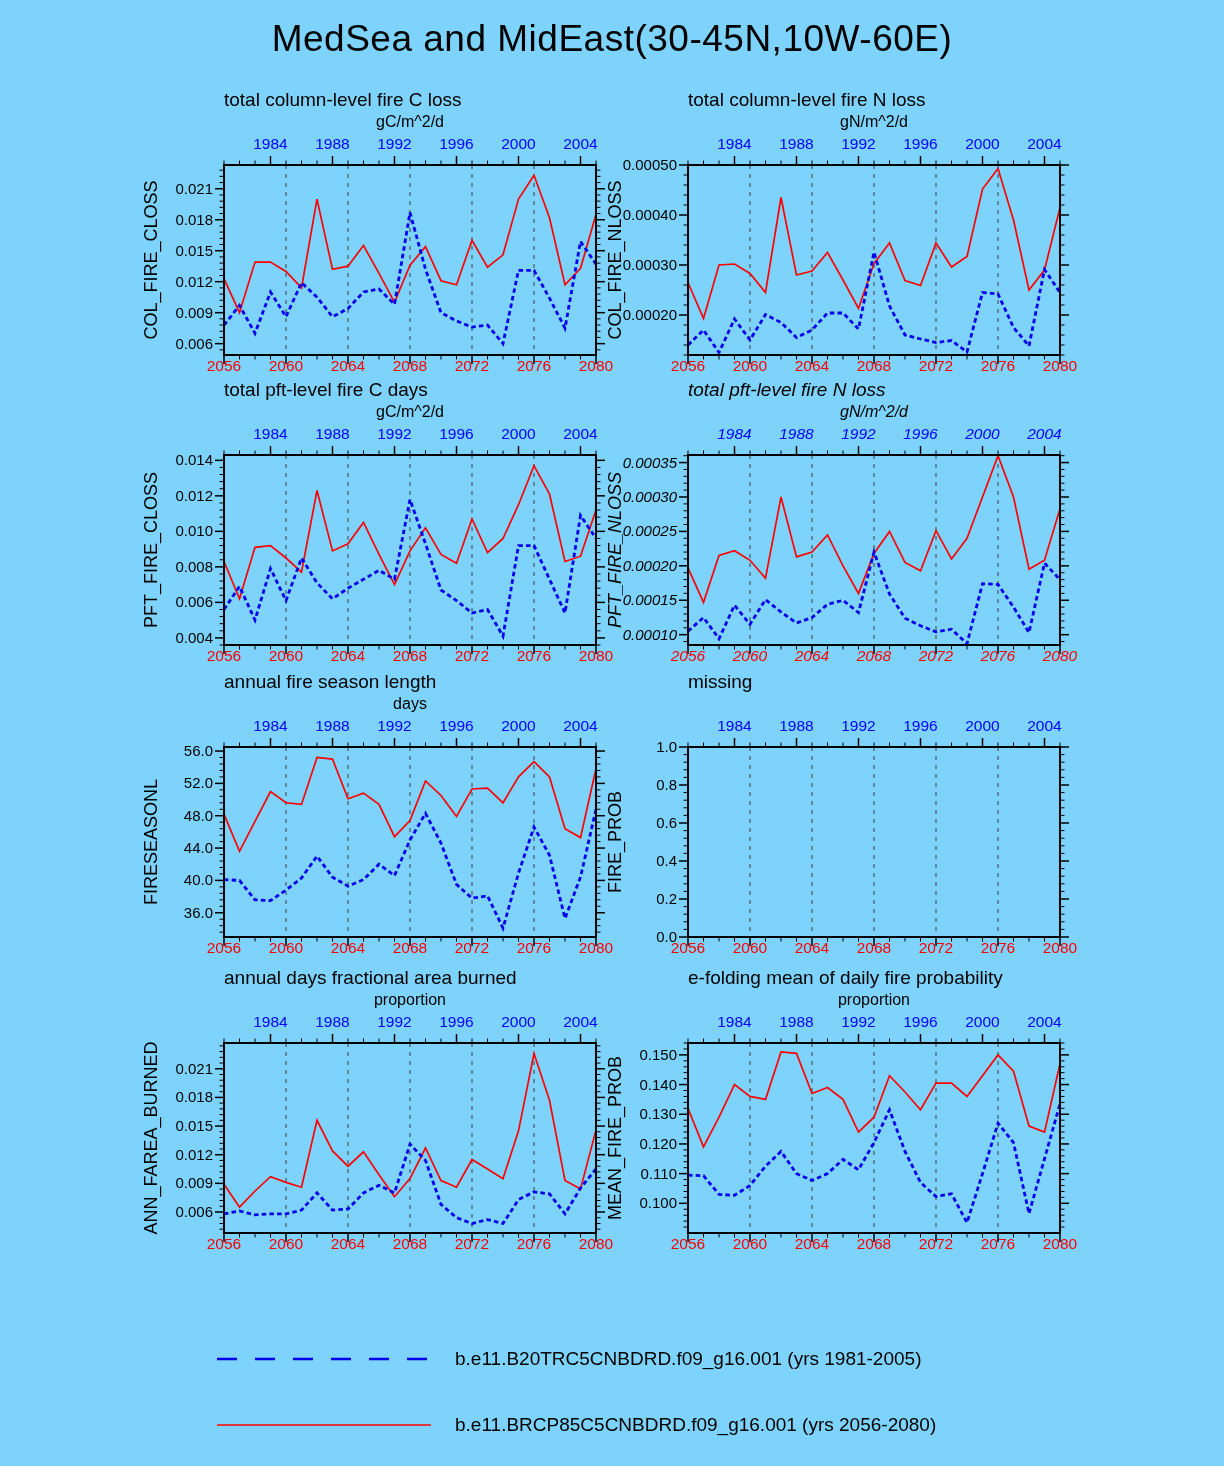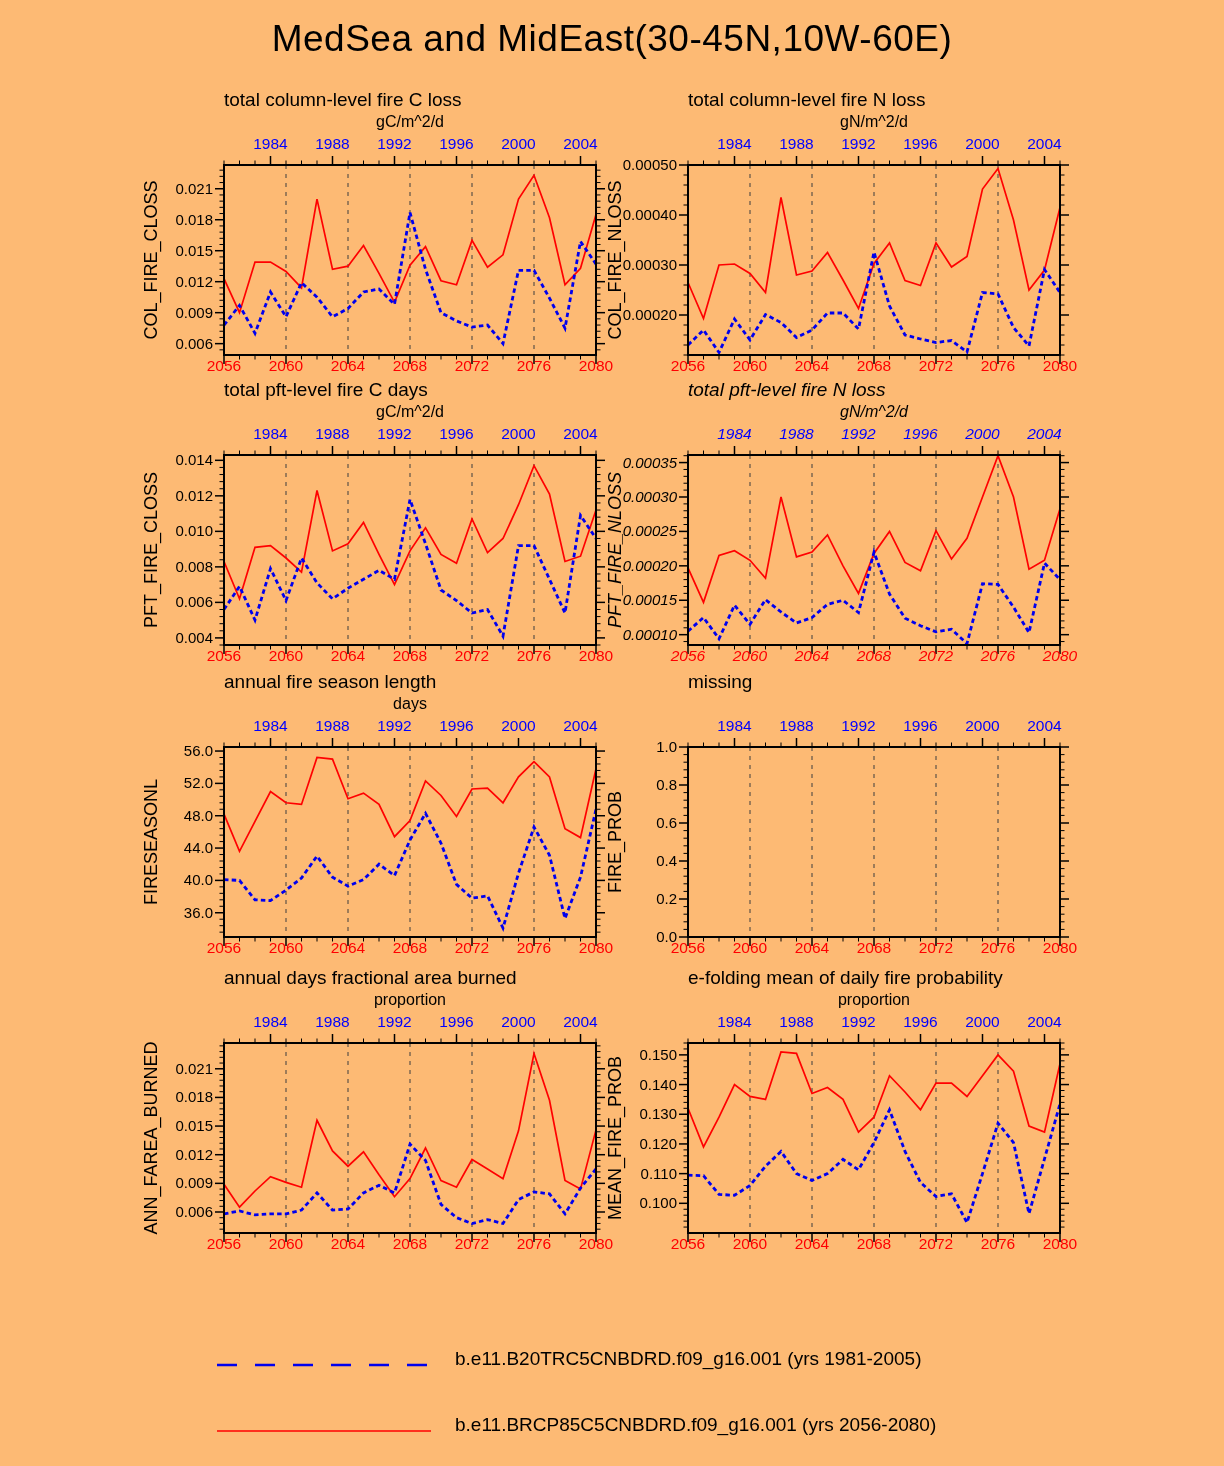--- a/index.html
+++ b/index.html
@@ -1,16 +1,16 @@
 <!DOCTYPE html>
 <html><head>
 <meta charset="utf-8">
 <style>
   html,body{margin:0;padding:0;background:#ffffff;}
-  #canvas{position:relative;width:1224px;height:1466px;background:#fdba74;overflow:hidden;
+  #canvas{position:relative;width:1224px;height:1466px;background:#7dd3fc;overflow:hidden;
           font-family:"Liberation Sans", sans-serif;}
   #main-title{position:absolute;top:18px;left:0;width:1224px;text-align:center;
               font-size:37px;color:#000;letter-spacing:0.5px;}
   .panel{position:absolute;width:560px;height:300px;}
   .p0{left:96px;top:75px;}  .p1{left:560px;top:75px;}
   .p2{left:96px;top:365px;} .p3{left:560px;top:365px;font-style:italic;}
   .p4{left:96px;top:657px;} .p5{left:560px;top:657px;}
   .p6{left:96px;top:953px;} .p7{left:560px;top:953px;text-decoration:underline;}
   .panel-title{position:absolute;left:128px;top:14px;width:372px;
                font-size:19px;color:#000;white-space:nowrap;}
@@ -22,21 +22,21 @@
   .box{fill:none;stroke:#000;stroke-width:2;}
   .tick{stroke:#000;stroke-width:1.5;}
   .mtick{stroke:#000;stroke-width:1;}
   .grid{stroke:#3f3f3f;stroke-width:1;stroke-dasharray:4 5;}
   .red-line{fill:none;stroke-width:1.7;}
   .blue-line{fill:none;stroke-width:2.8;stroke-dasharray:4.5 3.2;}
   text.ytick-label{font-size:15px;fill:#000;font-family:"Liberation Sans",sans-serif;}
   text.xb-label{font-size:15.5px;font-family:"Liberation Sans",sans-serif;}
   text.xt-label{font-size:15.5px;font-family:"Liberation Sans",sans-serif;}
   #legend{position:absolute;left:0;top:0;width:1224px;height:1466px;pointer-events:none;}
-  .legend-item{position:absolute;display:flex;align-items:flex-end;}
+  .legend-item{position:absolute;display:flex;align-items:center;}
   .legend-item .lbl{font-size:19px;color:#000;margin-left:22px;white-space:nowrap;}
   .li-0{left:215px;top:1348px;}
   .li-1{left:215px;top:1414px;}
 </style>
 </head>
 <body>
 
 <div id="canvas">
   <div id="main-title">MedSea and MidEast(30-45N,10W-60E)</div>
 

